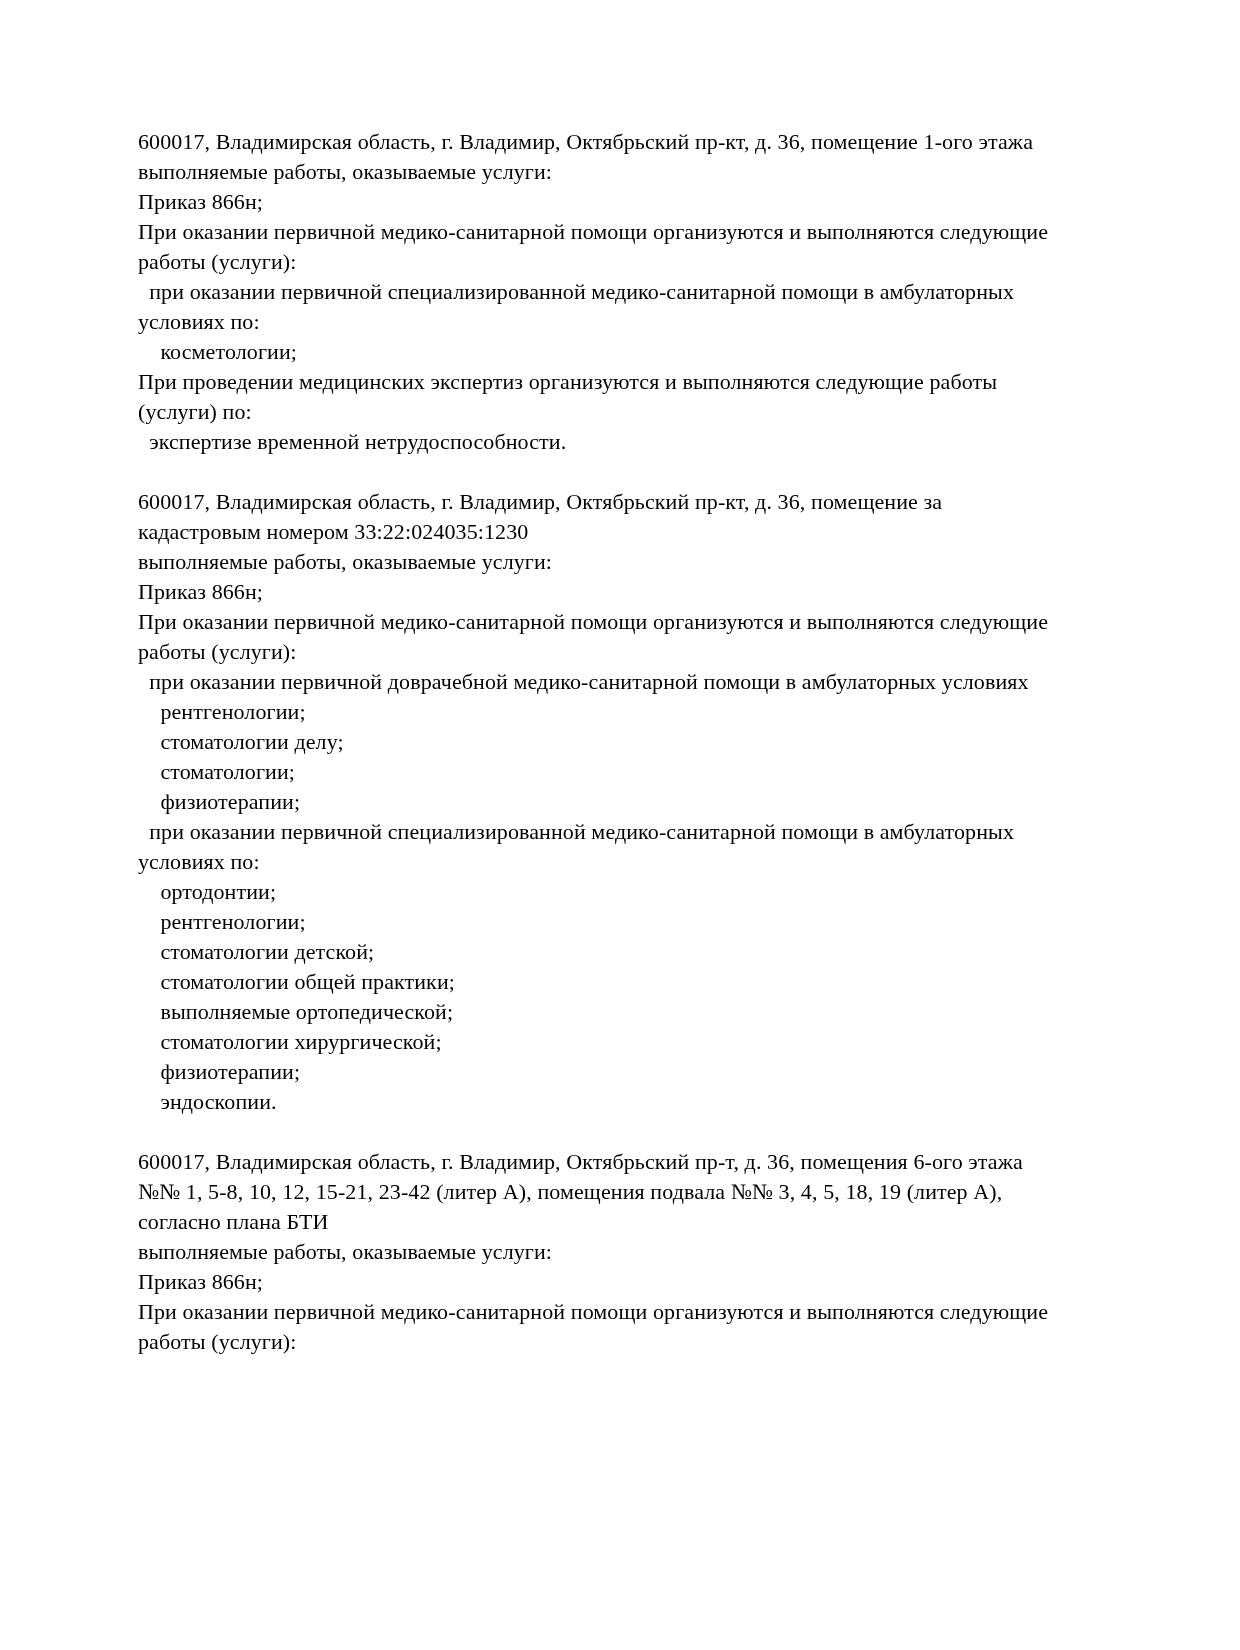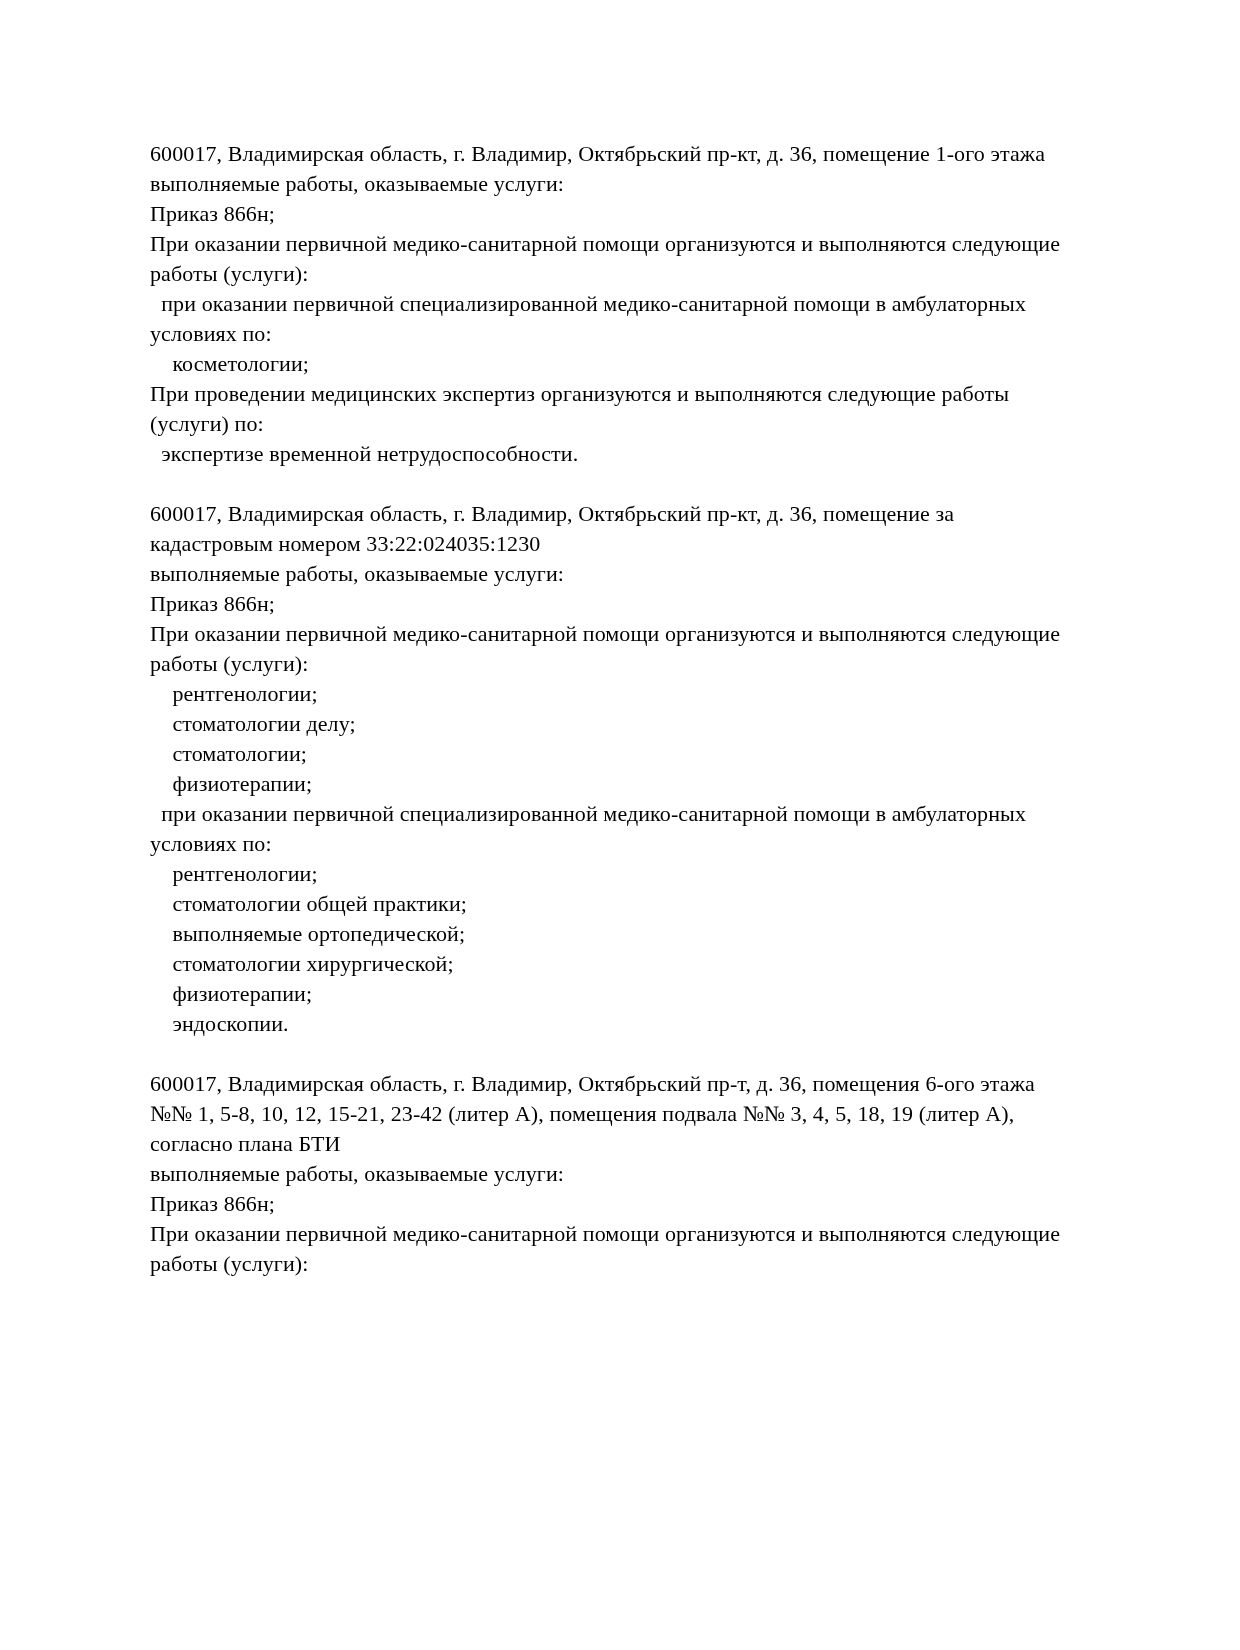--- a/index.html
+++ b/index.html
@@ -16,21 +16,21 @@
     font-family: "Liberation Serif", "DejaVu Serif", serif;
     color: #000000;
   }
   .content {
     position: absolute;
     left: 138px;
     top: 127px;
     width: 985px;
     font-size: 22px;
   }
-  .block { margin: 12px; padding: 0; font-family: Liberation Serif, serif; }
+  .block { margin: 0; padding: 0; font-family: Liberation Serif, serif; }
   .block + .block { margin-top: 30px; } 
   .ln {
     height: 30px;
     line-height: 30px;
     white-space: pre;
     letter-spacing: 0.1px;
   }
 </style>
 </head>
 <body>
@@ -52,27 +52,30 @@
       <div class="ln">  экспертизе временной нетрудоспособности.</div>
     </div>
 
     <div class="block">
       <div class="ln">600017, Владимирская область, г. Владимир, Октябрьский пр-кт, д. 36, помещение за</div>
       <div class="ln">кадастровым номером 33:22:024035:1230</div>
       <div class="ln">выполняемые работы, оказываемые услуги:</div>
       <div class="ln">Приказ 866н;</div>
       <div class="ln">При оказании первичной медико-санитарной помощи организуются и выполняются следующие</div>
       <div class="ln">работы (услуги):</div>
+      <div class="ln">  при оказании первичной доврачебной медико-санитарной помощи в амбулаторных условиях</div>
       <div class="ln">    рентгенологии;</div>
       <div class="ln">    стоматологии делу;</div>
       <div class="ln">    стоматологии;</div>
       <div class="ln">    физиотерапии;</div>
       <div class="ln">  при оказании первичной специализированной медико-санитарной помощи в амбулаторных</div>
       <div class="ln">условиях по:</div>
+      <div class="ln">    ортодонтии;</div>
       <div class="ln">    рентгенологии;</div>
+      <div class="ln">    стоматологии детской;</div>
       <div class="ln">    стоматологии общей практики;</div>
       <div class="ln">    выполняемые ортопедической;</div>
       <div class="ln">    стоматологии хирургической;</div>
       <div class="ln">    физиотерапии;</div>
       <div class="ln">    эндоскопии.</div>
     </div>
 
     <div class="block">
       <div class="ln">600017, Владимирская область, г. Владимир, Октябрьский пр-т, д. 36, помещения 6-ого этажа</div>
       <div class="ln">№№ 1, 5-8, 10, 12, 15-21, 23-42 (литер А), помещения подвала №№ 3, 4, 5, 18, 19 (литер А),</div>

